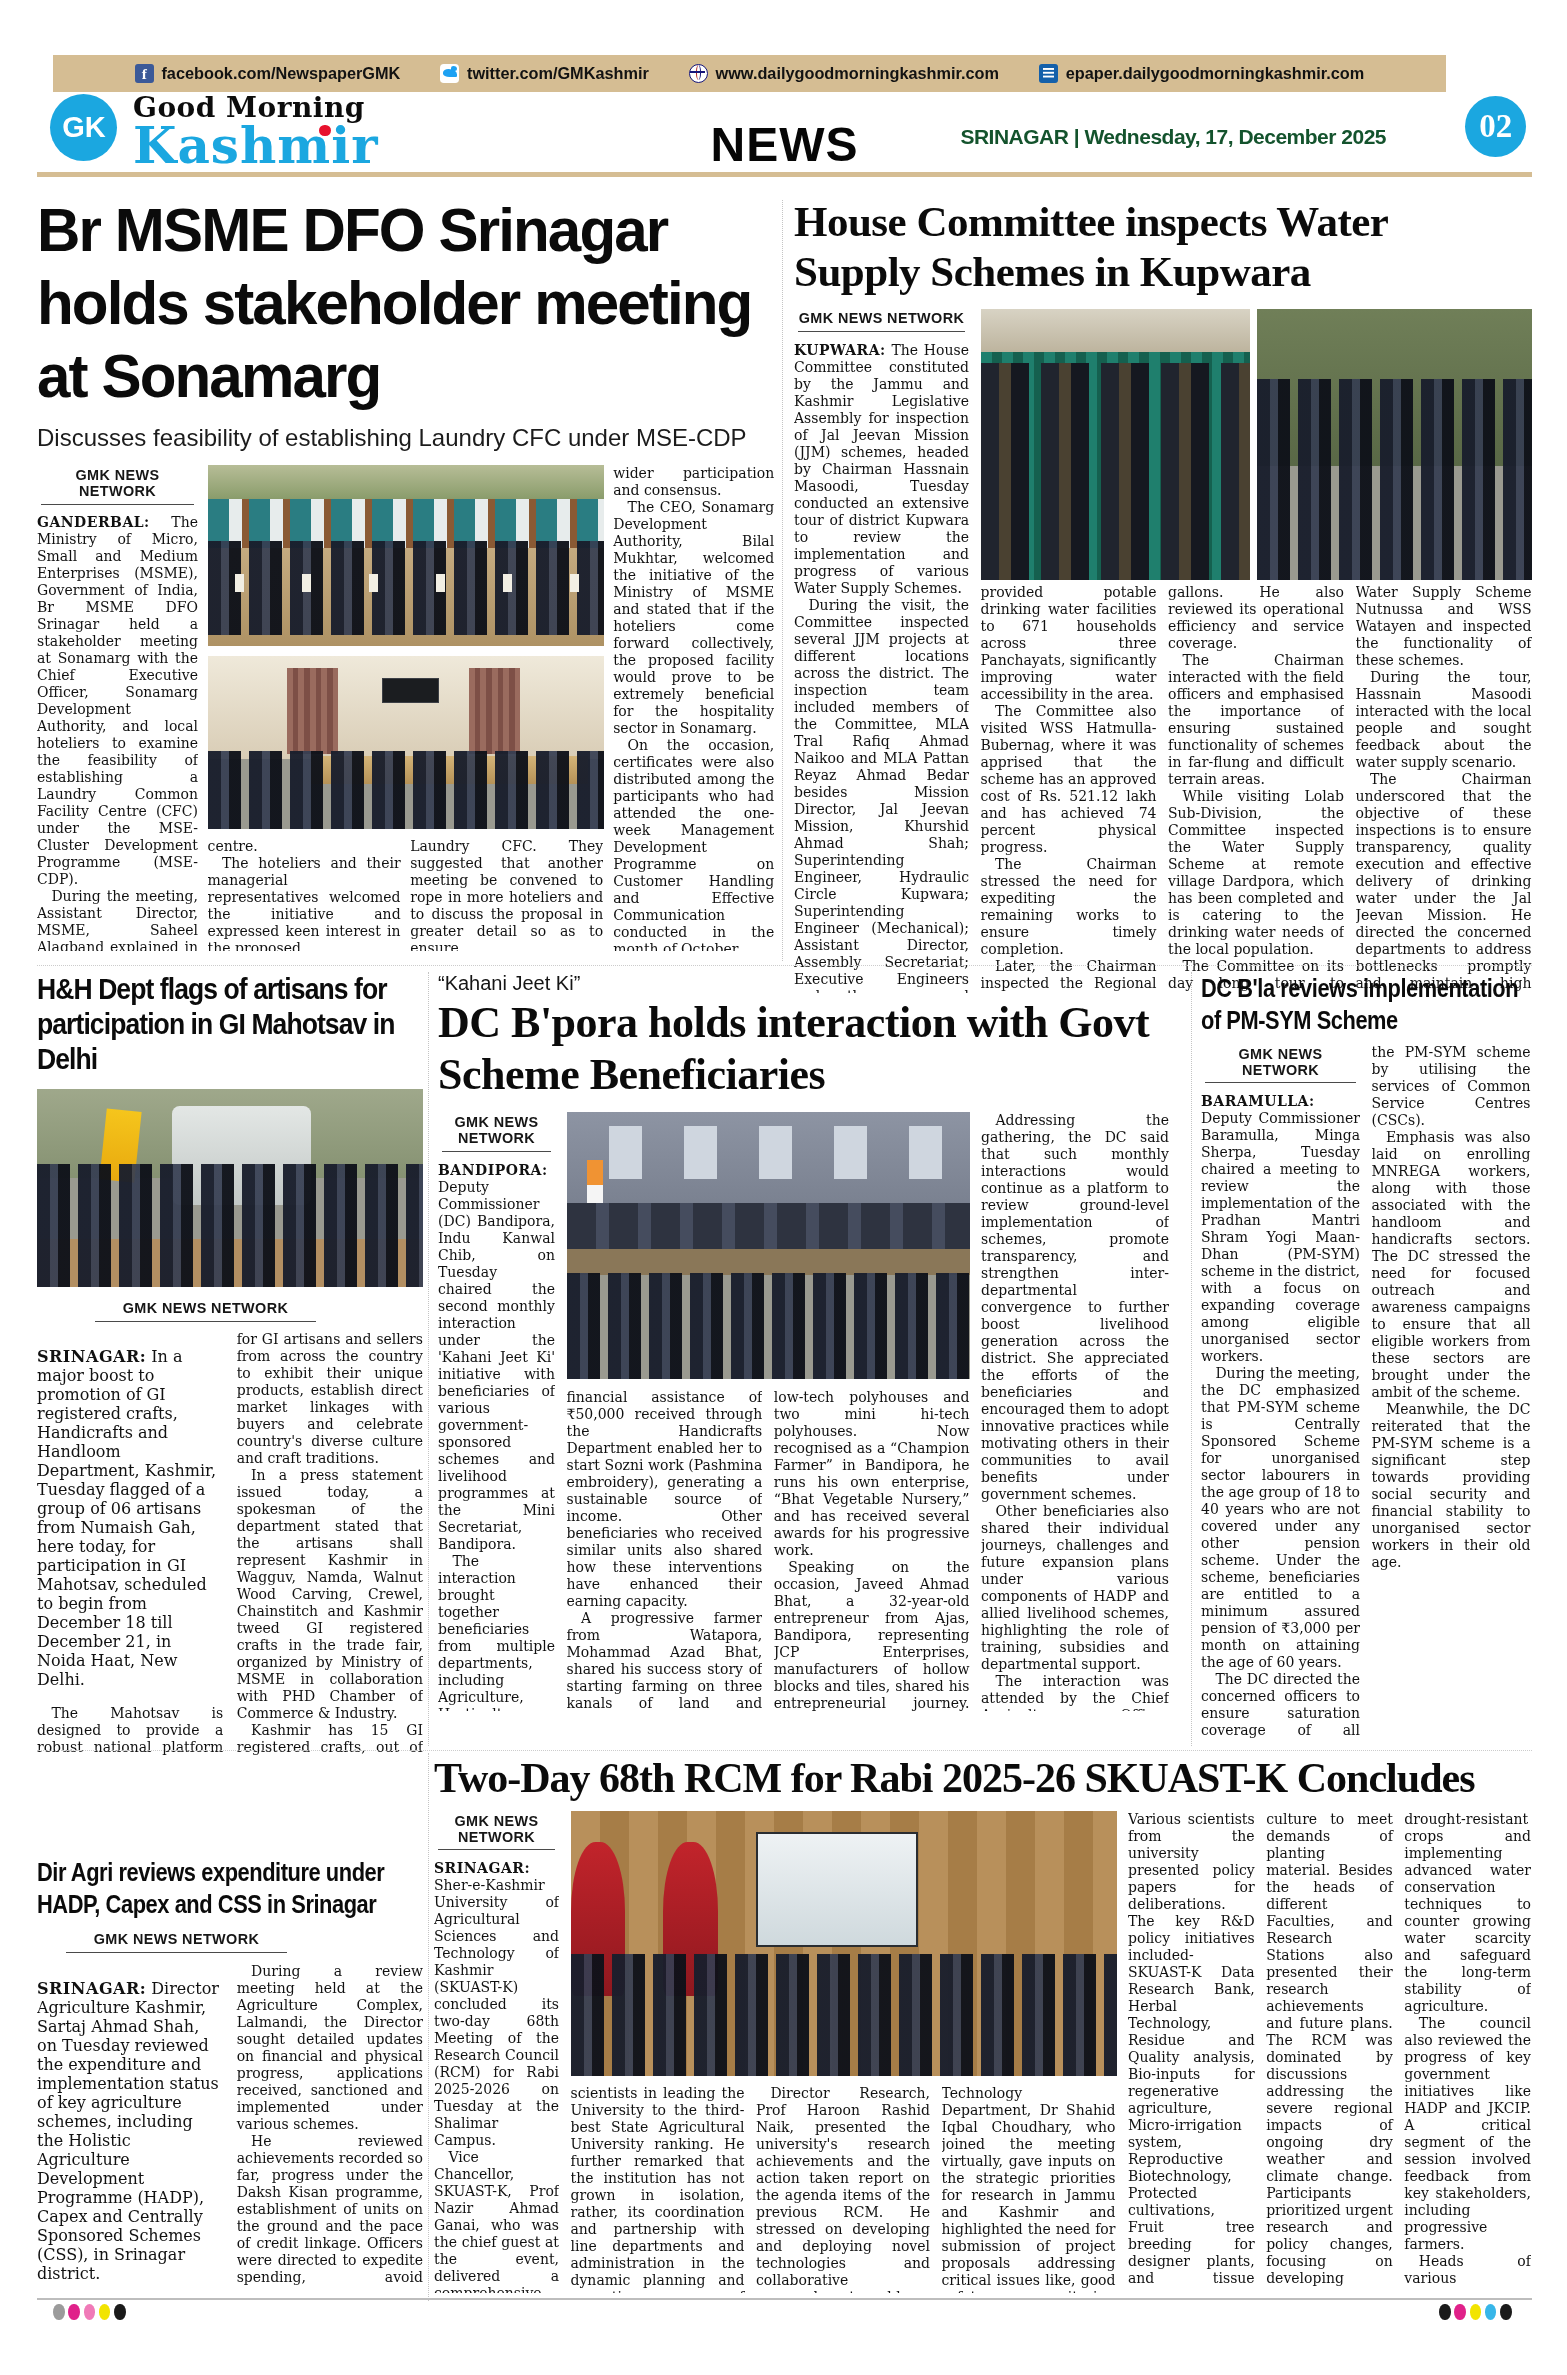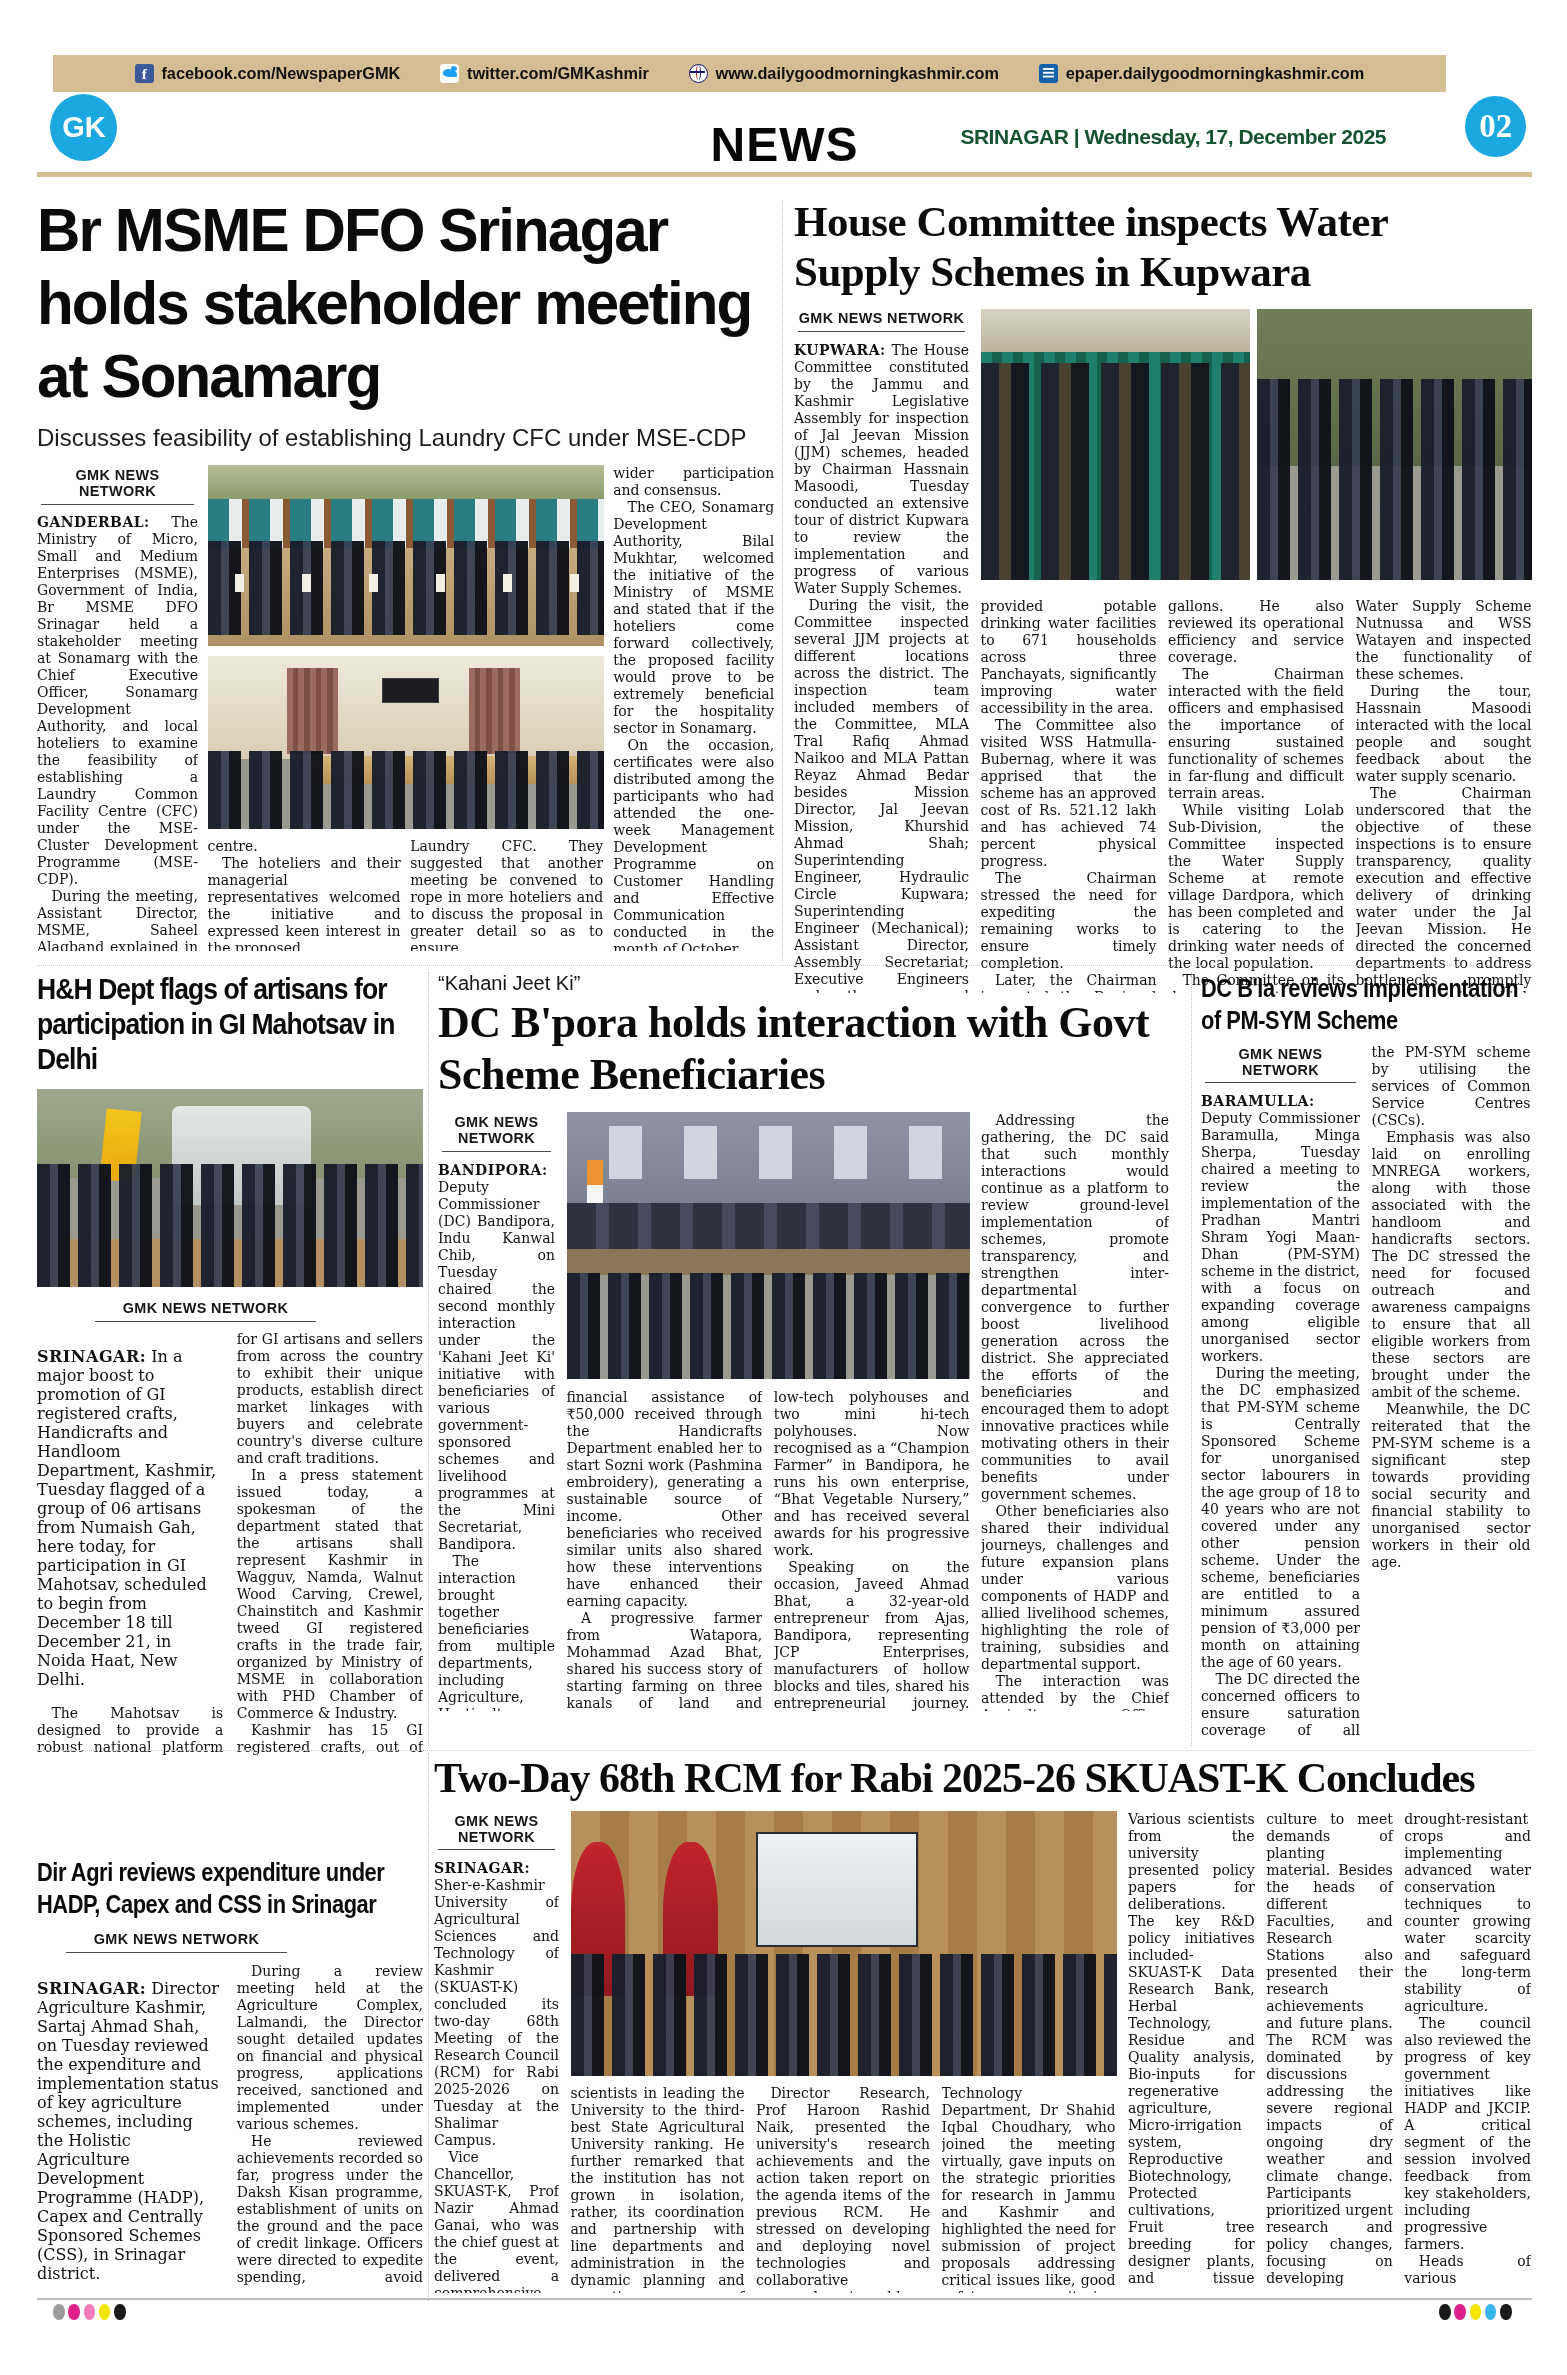--- a/index.html
+++ b/index.html
@@ -109,21 +109,21 @@
   #msme-hl{font-size:61px;line-height:73px;letter-spacing:-1.9px;width:749px;transform:scaleX(0.985);}
   #msme-sub{font-family:"Liberation Sans",sans-serif;font-size:24px;line-height:29px;color:#1c1c1c;margin-top:9.6px;}
   #msme-body{margin-top:13.4px;height:486px;gap:9.6px;}
   .msme-c1{width:161px;} .msme-mid{width:396px;display:flex;flex-direction:column;gap:9.6px;}
   .msme-c3{width:161px;}
   .msme-under{display:flex;gap:9.6px;flex:1;overflow:hidden;}
   .msme-ucol{width:193px;overflow:hidden;}
   #art-kup{left:794px;top:197px;width:738px;height:802px;}
   #kup-hl{font-size:43px;line-height:50px;width:730px;}
   #kup-body{margin-top:11.5px;gap:11.5px;height:684px;}
-  .kup-colA{width:175px;} .kup-right{width:551px;display:flex;flex-direction:column;gap:18px;}
+  .kup-colA{width:175px;} .kup-right{width:551px;display:flex;flex-direction:column;gap:4px;}
   .kup-photos{display:flex;gap:7.7px;height:271px;}
   .kup-cols{display:flex;gap:11.5px;flex:1;overflow:hidden;}
   .kup-ccol{width:176px;overflow:hidden;}
   #art-gi{left:37px;top:972px;width:386px;height:774px;}
   #gi-hl{font-size:29px;line-height:35px;letter-spacing:-1px;width:423px;transform:scaleX(0.914);}
   #gi-photo{height:198px;margin-top:11.5px;}
   #gi-kicker{margin-top:11.5px;}
   #gi-cols{columns:2;column-gap:13.4px;height:427px;overflow:hidden;margin-top:3.8px;}
   #art-bpora{left:438px;top:972px;width:742px;height:774px;}
   #bpora-kicker{font-family:"Liberation Sans",sans-serif;font-size:20px;color:#151515;}
@@ -170,20 +170,27 @@
       <span>www.dailygoodmorningkashmir.com</span>
     </a>
     <a class="social-link">
       <span class="sicon ep"></span>
       <span>epaper.dailygoodmorningkashmir.com</span>
     </a>
   </div>
 
   <div class="masthead">
     <div class="logo-circle">GK</div>
+    <div class="logo-titles">
+      <div class="gm">Good Morning</div>
+      <div class="km">
+        <span>Kashmir</span>
+        <span class="km-dot"></span>
+      </div>
+    </div>
     <div class="section-title">NEWS</div>
     <div class="dateline">SRINAGAR  |  Wednesday, 17, December 2025</div>
     <div class="page-circle">02</div>
   </div>
   <div class="mast-rule"></div>
 
   <div class="article" id="art-msme">
     <div class="hl-sans cond" id="msme-hl">Br MSME DFO Srinagar holds stakeholder meeting at Sonamarg</div>
     <div id="msme-sub">Discusses feasibility of establishing Laundry CFC under MSE-CDP</div>
     <div class="body-flex" id="msme-body">

